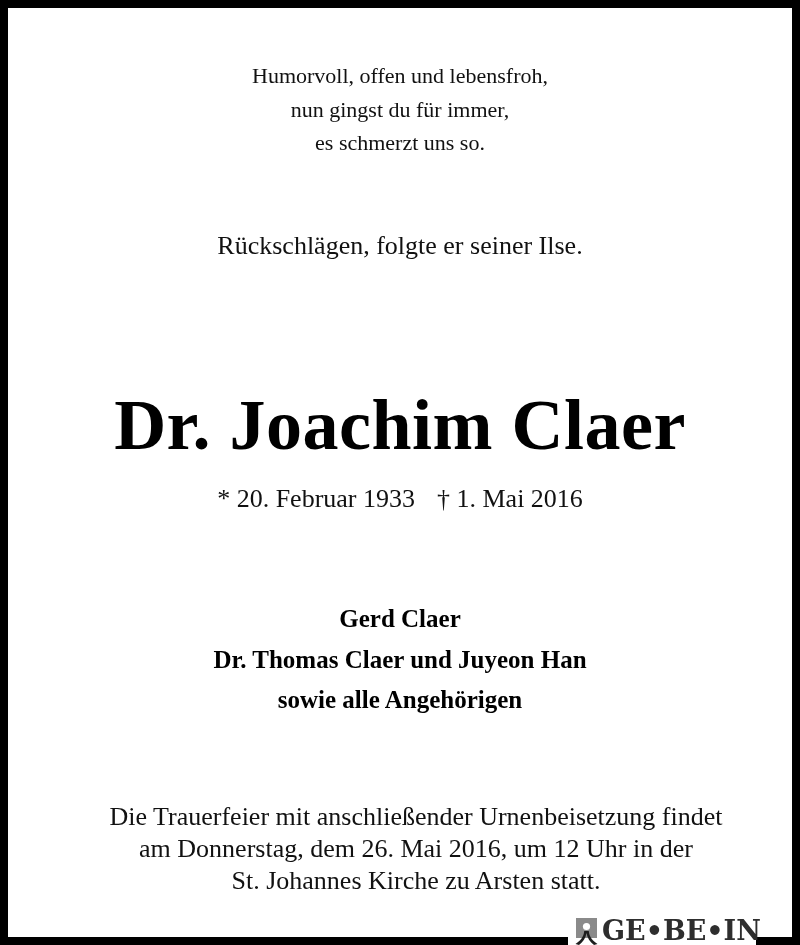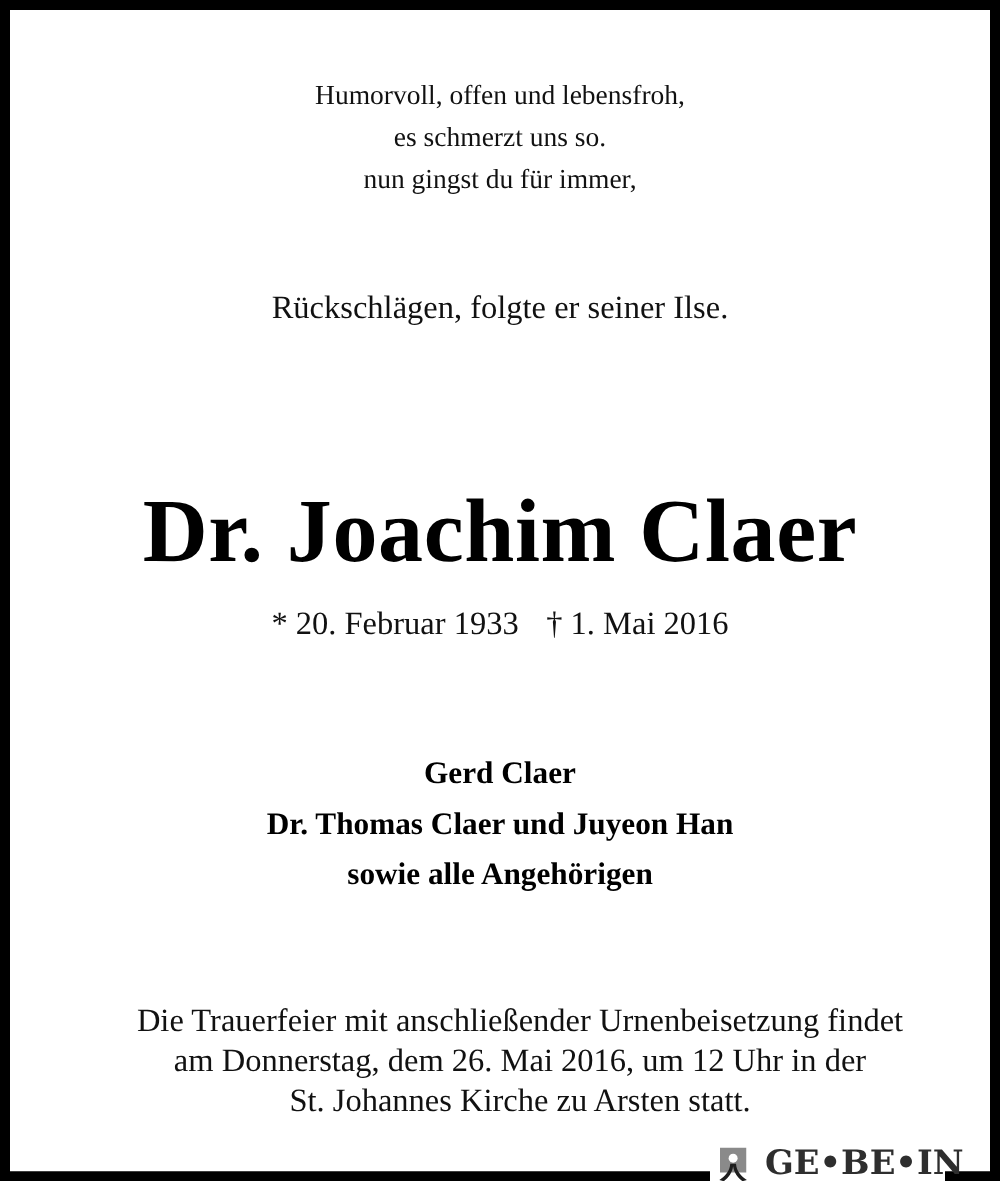--- a/index.html
+++ b/index.html
@@ -76,21 +76,21 @@
     }
     .logo {
       position: absolute;
       left: 568px;
       top: 914px;
       width: 188px;
       height: 31px;
       background: #ffffff;
       display: flex;
       align-items: flex-end;
-      gap: 14px;
+      gap: 4px;
       padding-left: 7px;
       box-sizing: border-box;
     }
     .logo-icon {
       width: 23px;
       height: 27px;
       display: block;
       flex: 0 0 auto;
     }
     .logo-text {
@@ -107,22 +107,22 @@
 <body>
 
 <div class="frame-top"></div>
 <div class="frame-left"></div>
 <div class="frame-right"></div>
 <div class="frame-bottom-left"></div>
 <div class="frame-bottom-right"></div>
 
 <div class="block verse">
   <span class="line">Humorvoll, offen und lebensfroh,</span>
+  <span class="line">nun gingst du für immer,</span>
   <span class="line">es schmerzt uns so.</span>
-  <span class="line">nun gingst du für immer,</span>
 </div>
 
 <div class="block intro">
   <span class="line">Rückschlägen, folgte er seiner Ilse.</span>
 </div>
 
 <div class="block deceased-name">Dr. Joachim Claer</div>
 
 <div class="block life-dates">
   <span>* 20. Februar 1933</span><span class="gap"></span><span>† 1. Mai 2016</span>

